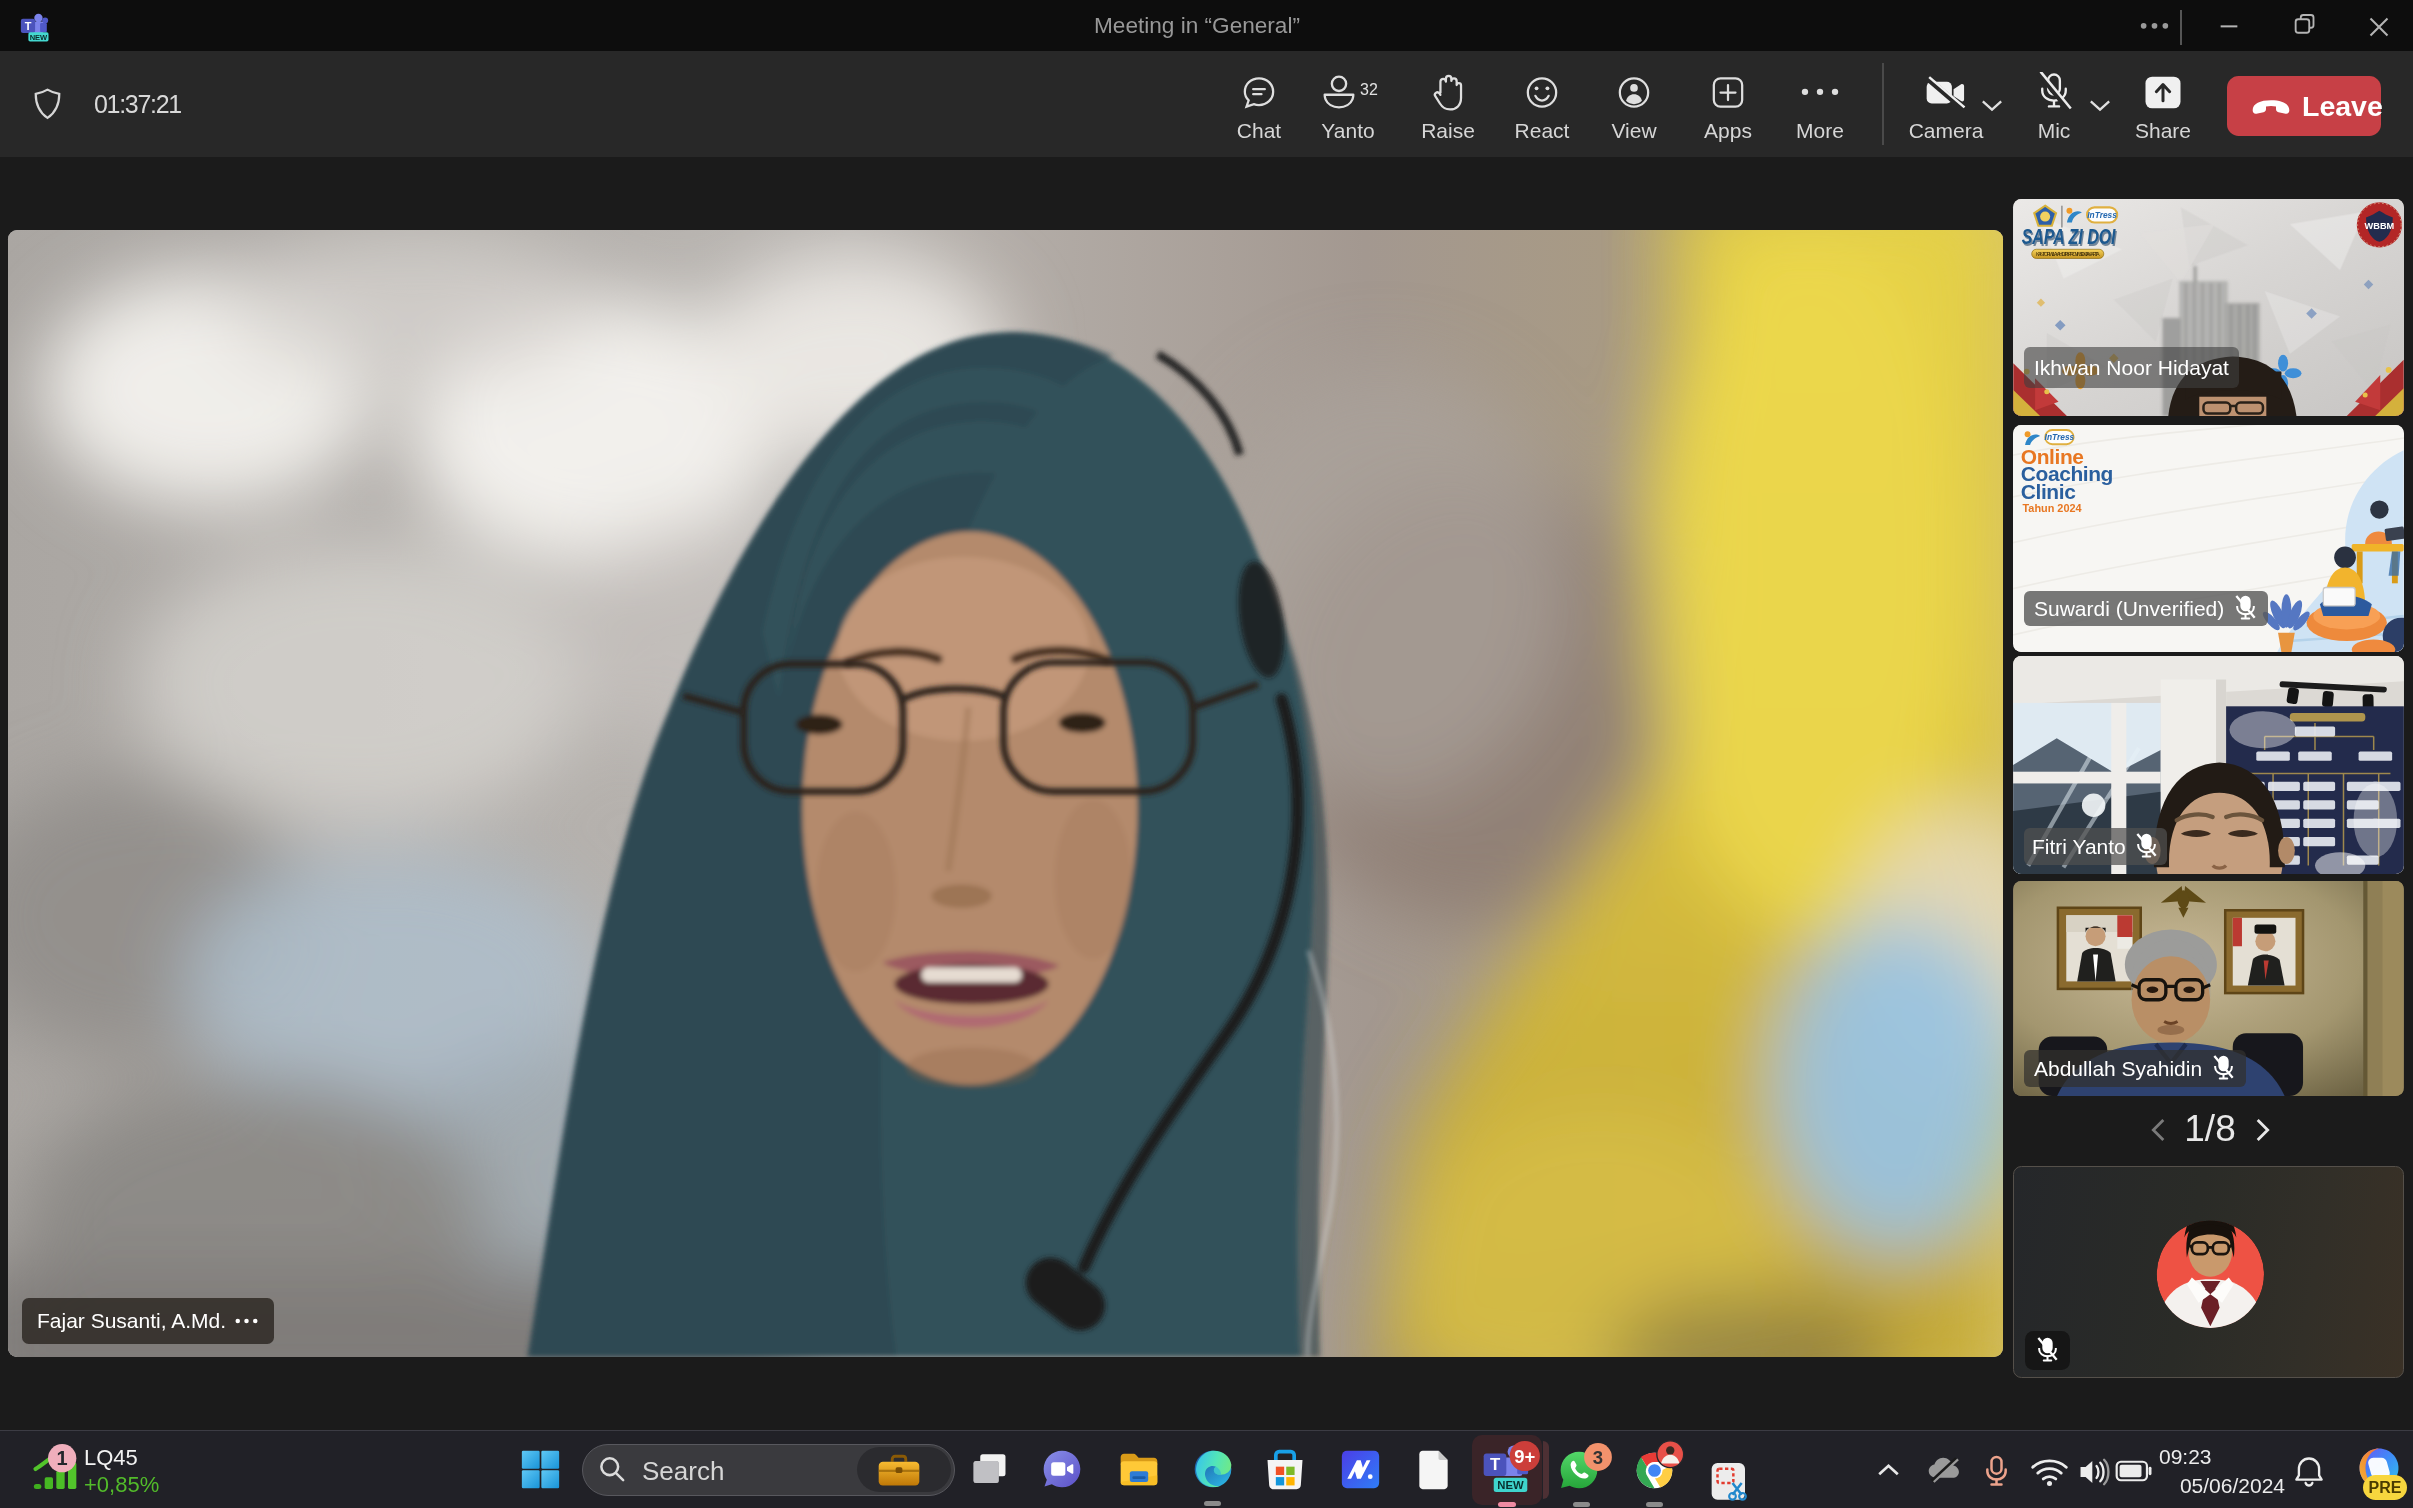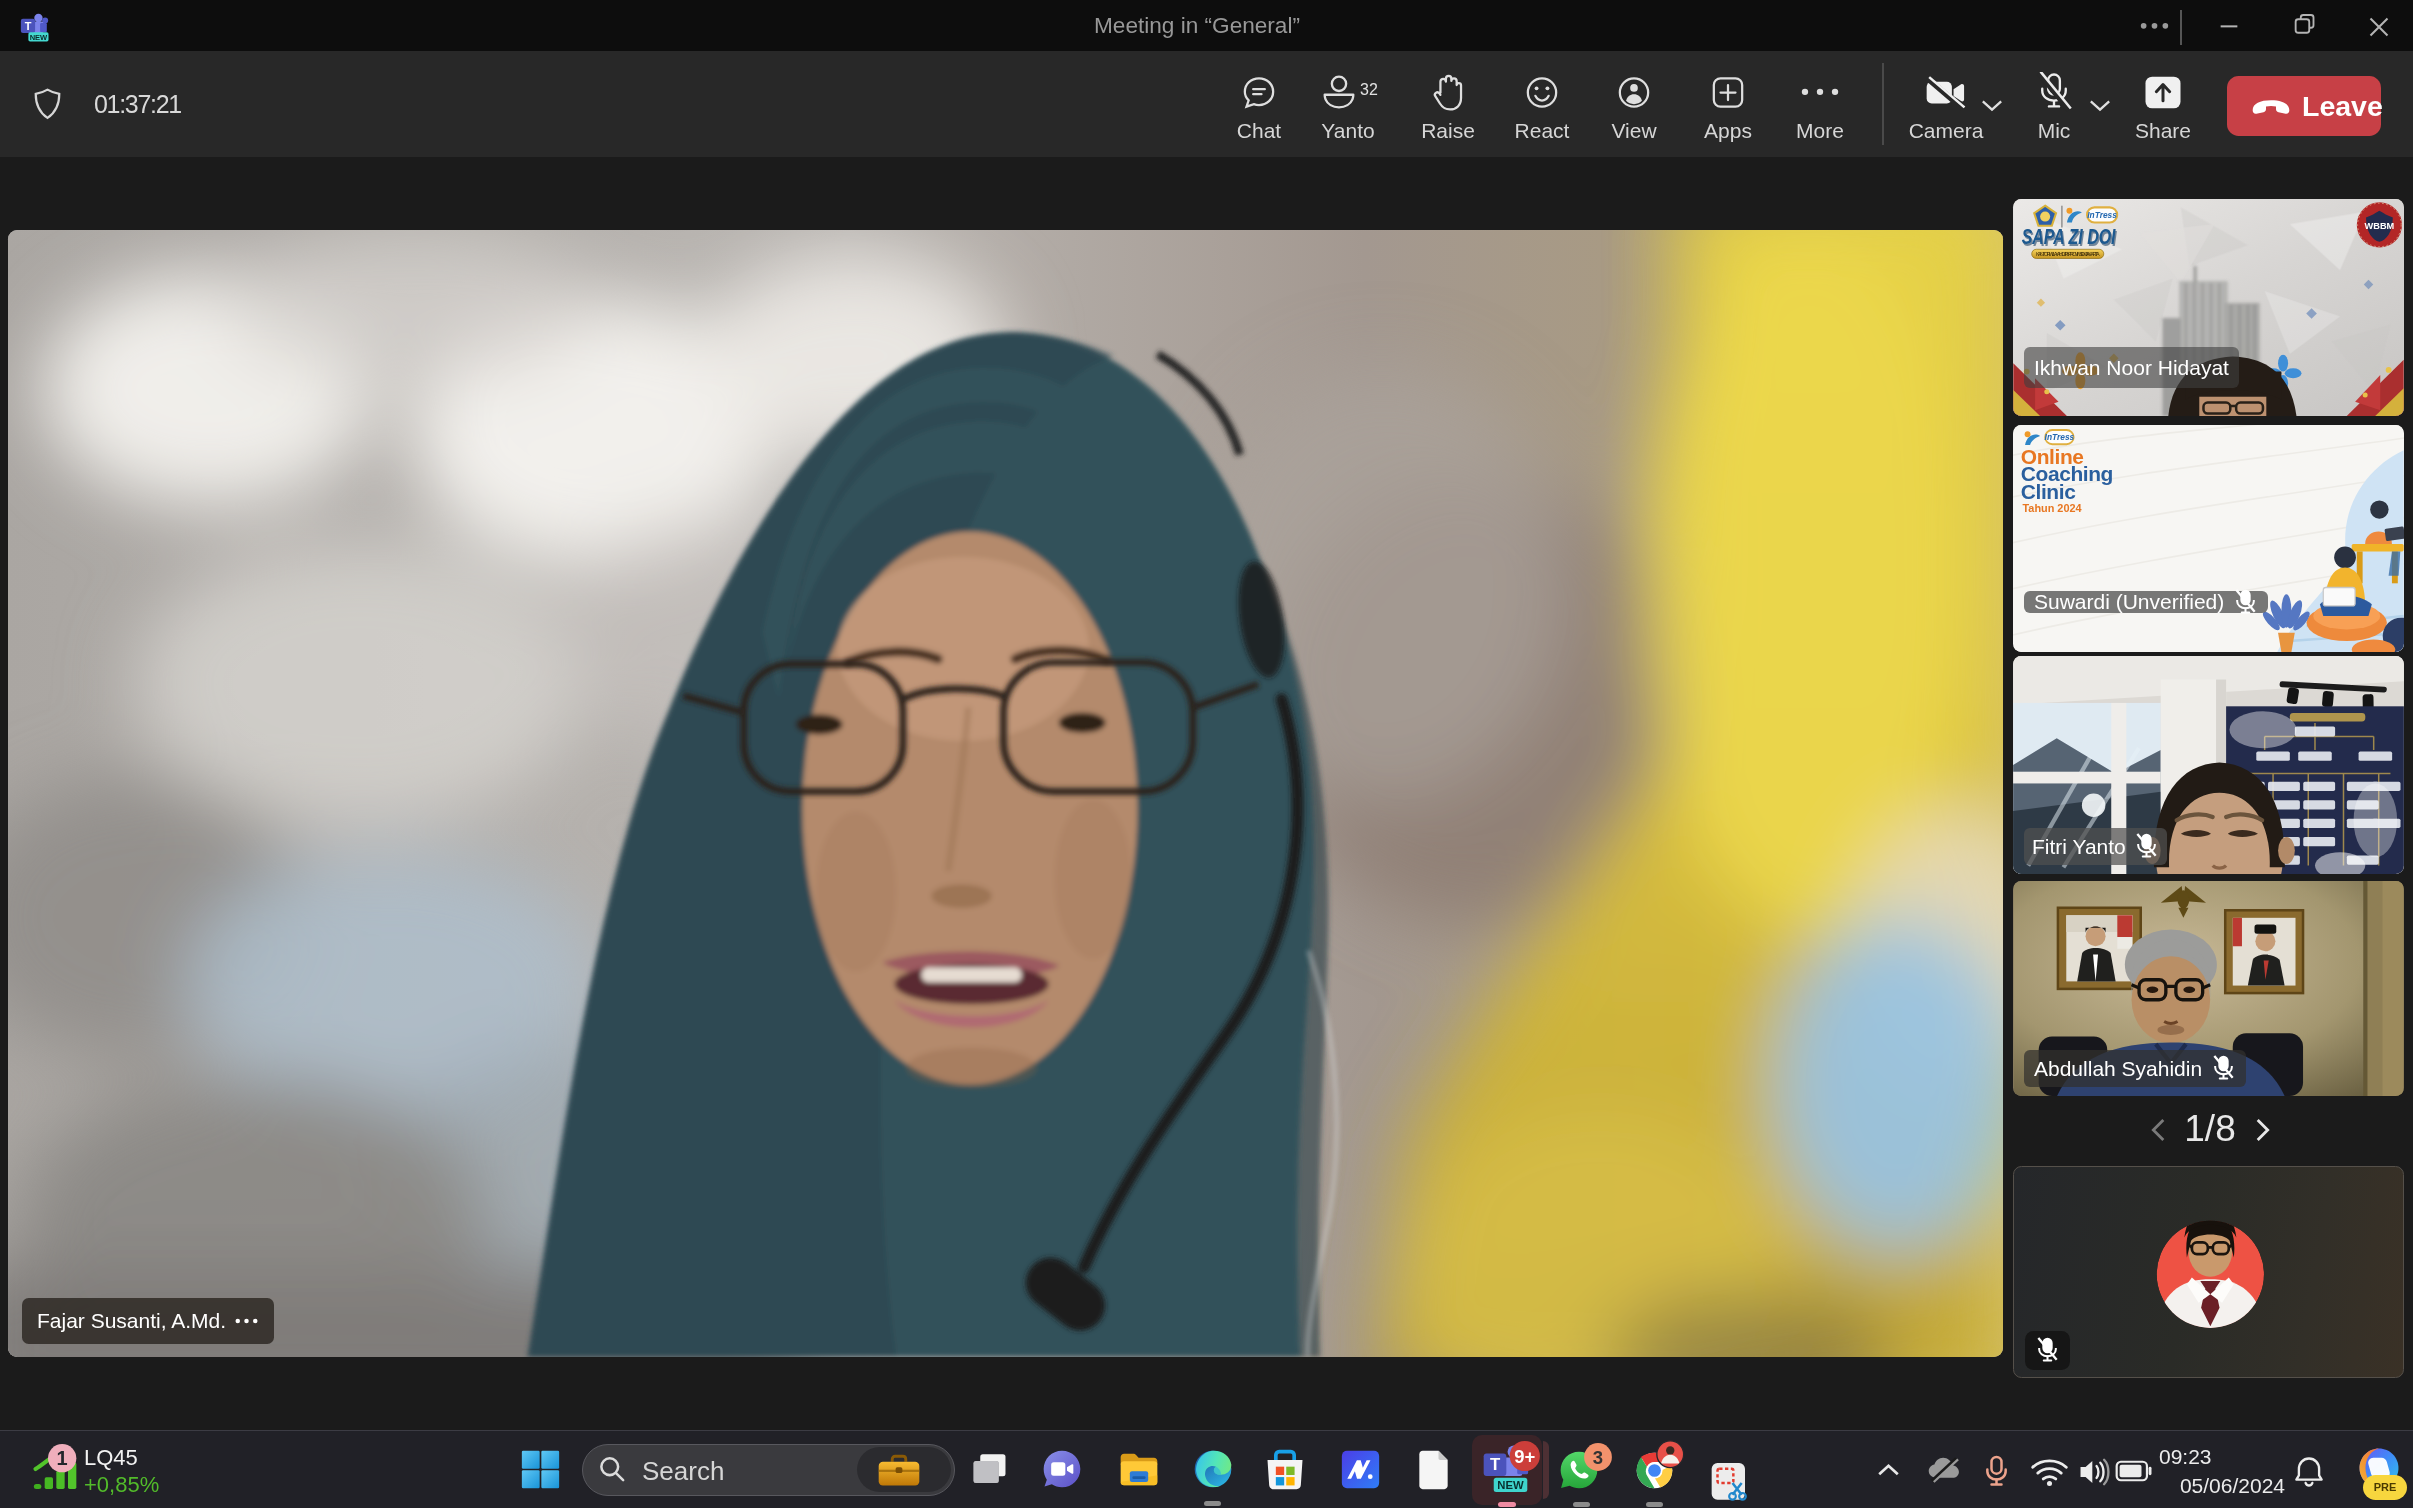--- a/index.html
+++ b/index.html
@@ -551,21 +551,21 @@
     <g fill="none" stroke="#1b140e" stroke-width="3.2">
       <rect x="212" y="90" width="19" height="14" rx="6"></rect>
       <rect x="237" y="90" width="19" height="14" rx="6"></rect>
       <path d="M231 96 L 237 96 M212 96 L 208 93 M256 96 L 260 93"></path>
     </g>
   </g>
 </svg>
 </div>
 
 <div class="namelabel" style="left:2024px;top:347px;height:41px;background:rgba(64,64,64,0.6);border-radius:5.9px;padding:0 10px">Ikhwan Noor Hidayat</div>
-<div class="namelabel" style="left:2024px;top:591px;height:22px;background:rgba(90,90,90,0.82);border-radius:5.9px;padding:0 10px">Suwardi (Unverified)
+<div class="namelabel" style="left:2024px;top:591px;height:35px;background:rgba(90,90,90,0.82);border-radius:5.9px;padding:0 10px">Suwardi (Unverified)
   <svg style="margin-left:8.4px" width="25" height="27" viewBox="0 0 30 32">
       <g fill="none" stroke="#fff" stroke-width="2.4">
         <rect x="10" y="2" width="10" height="16" rx="5" fill="#fff"></rect>
         <path d="M5 13 L5 14.5 C5 19.5 9.5 23 15 23 C20.5 23 25 19.5 25 14.5 L25 13"></path>
         <path d="M15 23 L15 28 M10.5 28 L19.5 28" stroke-linecap="round"></path>
         <path d="M4 1 L26 27" stroke-width="2.8"></path>
       </g>
     </svg>
 </div>
 <div class="namelabel" style="left:2024px;top:828px;height:37px;background:rgba(80,80,80,0.72);border-radius:5.9px;padding:0 8px">Fitri Yanto
@@ -835,15 +835,15 @@
         </linearGradient>
       <linearGradient id="cp2" x1="0" y1="1" x2="1" y2="0">
           <stop offset="0" stop-color="#f5b431"></stop>
           <stop offset="1" stop-color="#ef6e3a"></stop>
         </linearGradient>
     </defs>
     <path d="M26 3 C38.7 3 49 13.3 49 26 C49 38.7 38.7 49 26 49 C13.3 49 3 38.7 3 26 C3 13.3 13.3 3 26 3 Z" fill="url(#cp1)"></path>
     <path d="M26 3 C17 5 10 14.5 10 26 C10 37.5 17 47 26 49 C13.3 49 3 38.7 3 26 C3 13.3 13.3 3 26 3 Z" fill="url(#cp2)"></path>
     <path d="M20 14 L29 14 C32 14 34.5 16 35.3 18.9 L38.5 30.5 C39.6 34.4 36.7 38 32.7 38 L23 38 C20 38 17.5 36 16.7 33.1 L13.5 21.5 C12.4 17.6 15.3 14 19.3 14 Z" fill="#fff" opacity="0.96"></path>
   </svg>
-  <div class="abs" style="left:2363px;top:44px;width:44px;height:25px;background:#f7d63e;border-radius:12.6px;text-align:center;font-size:11px;font-weight:bold;color:#4a3a00;line-height:25px">PRE</div>
+  <div class="abs" style="left:2363px;top:44px;width:44px;height:25px;background:#f7d63e;border-radius:12.6px;text-align:center;font-size:16px;font-weight:bold;color:#4a3a00;line-height:25px">PRE</div>
 </div>
 
 
 </body></html>

